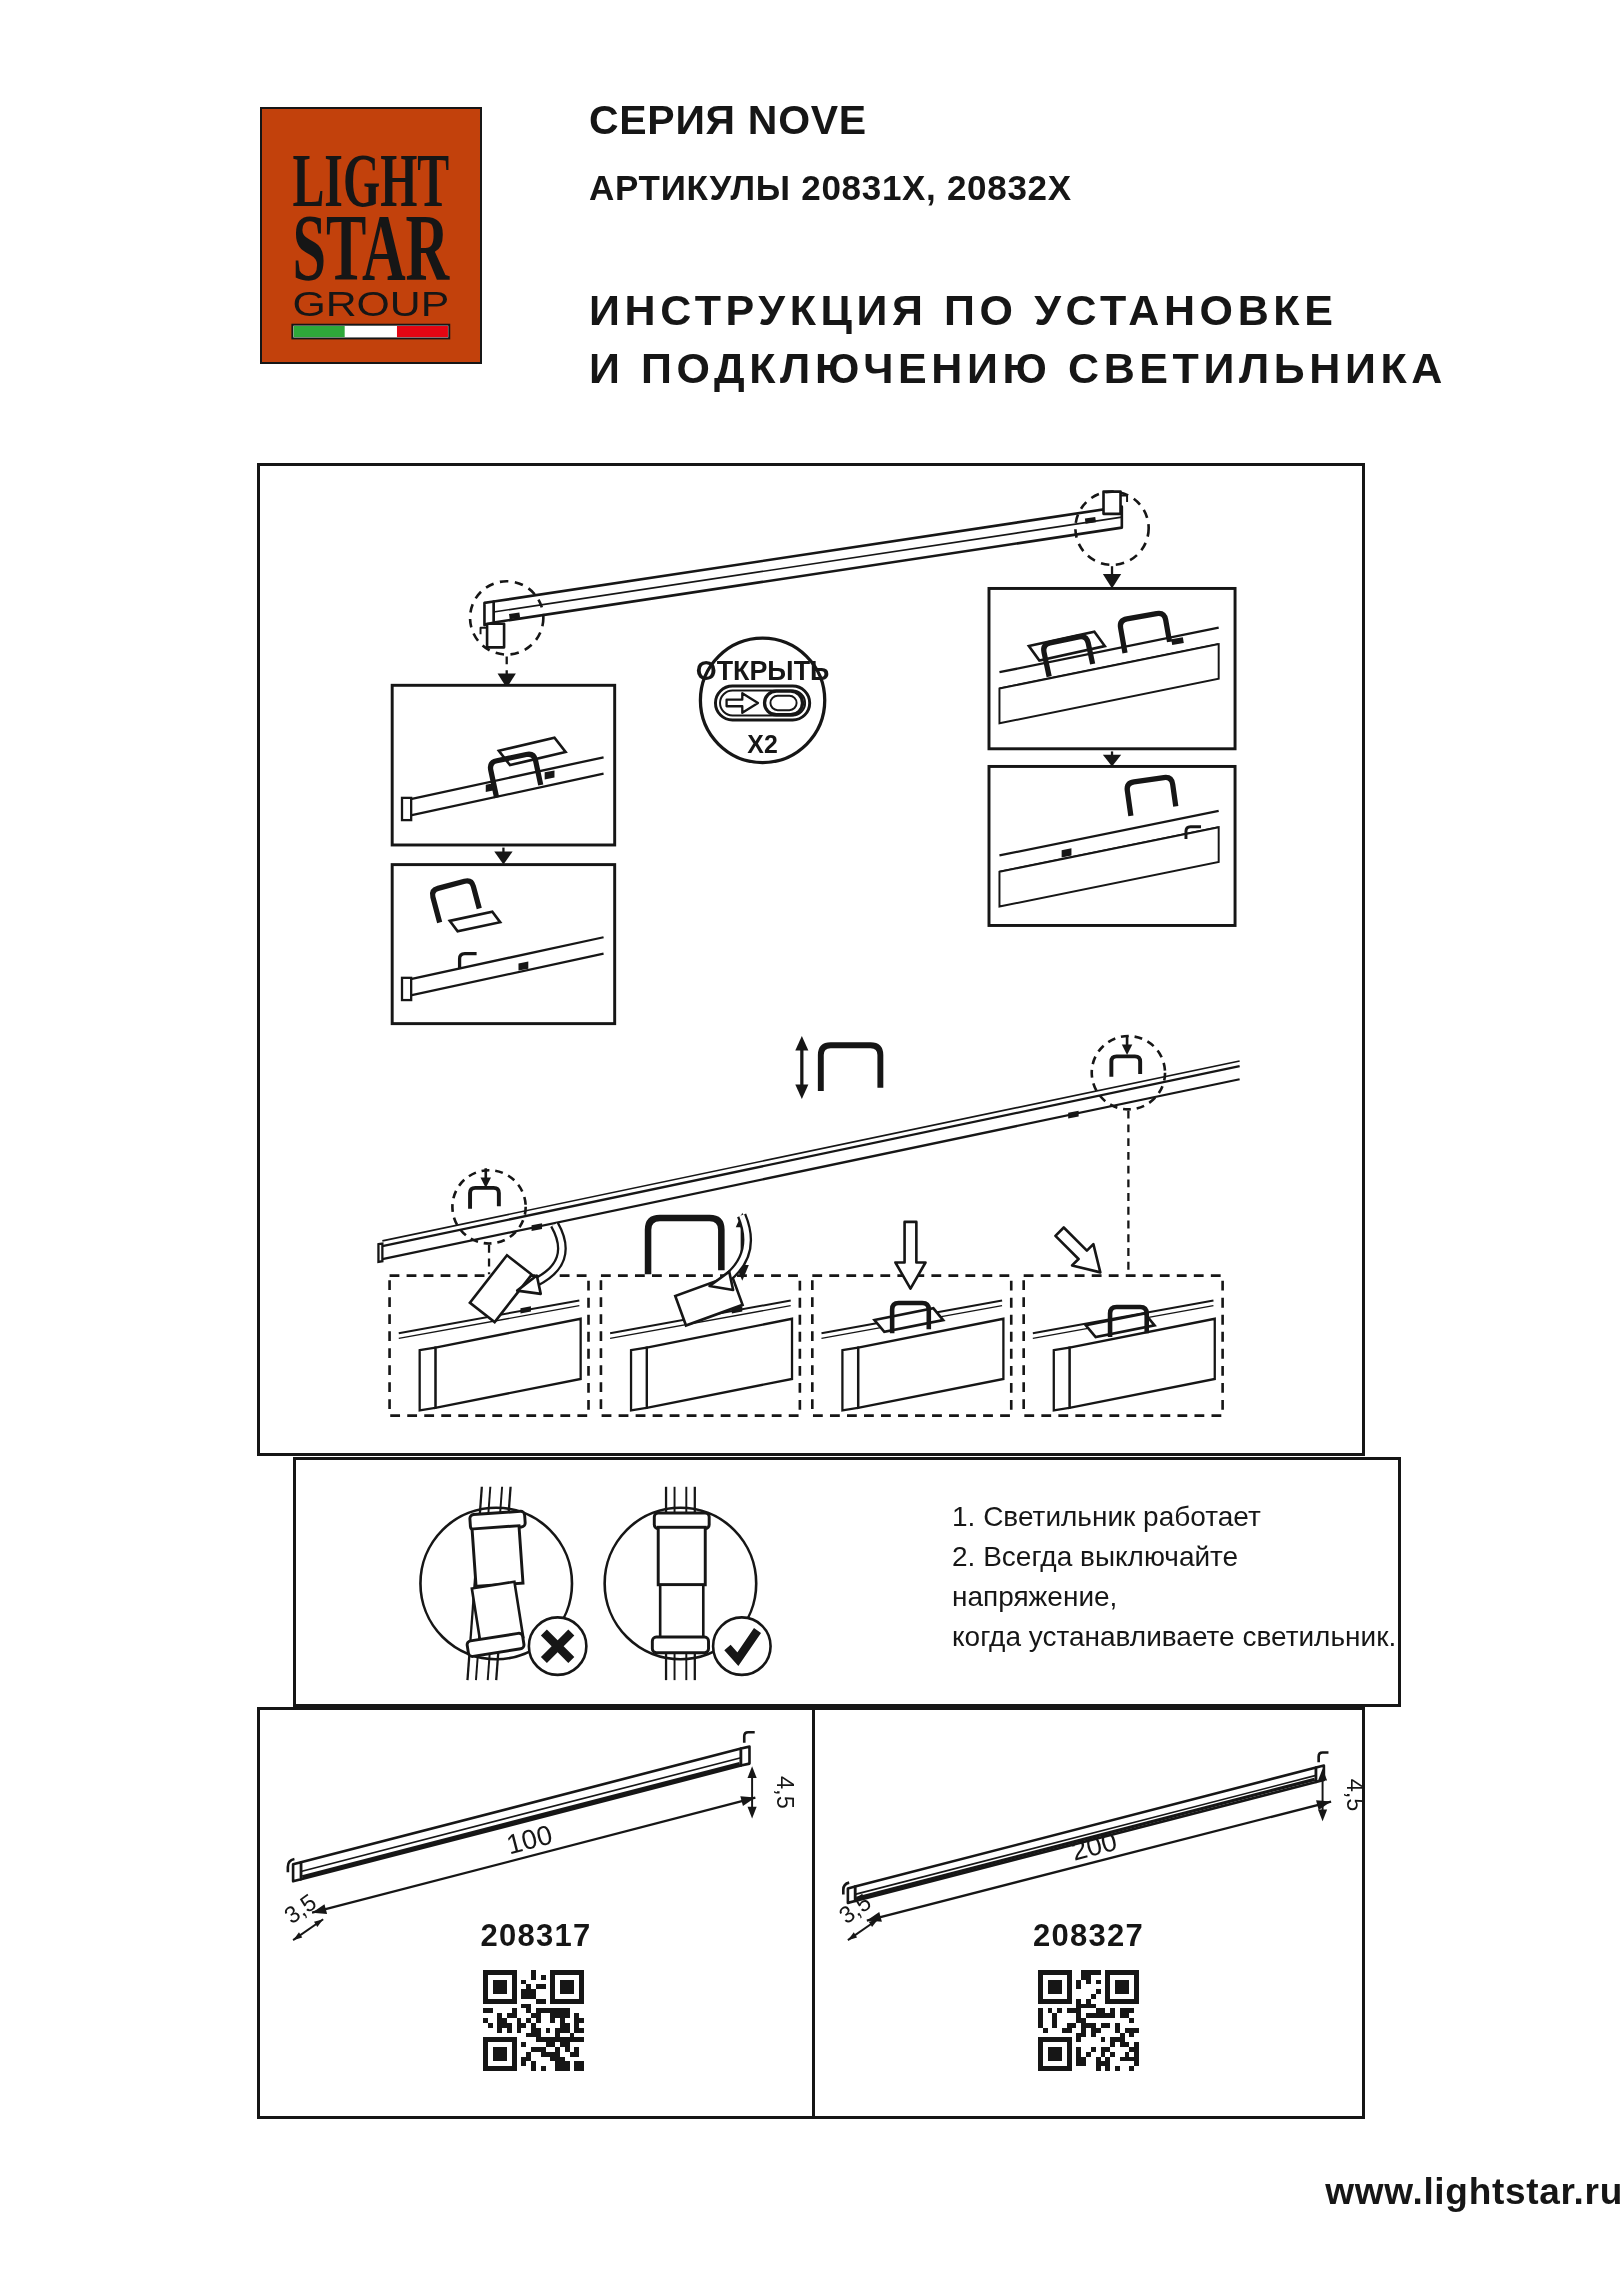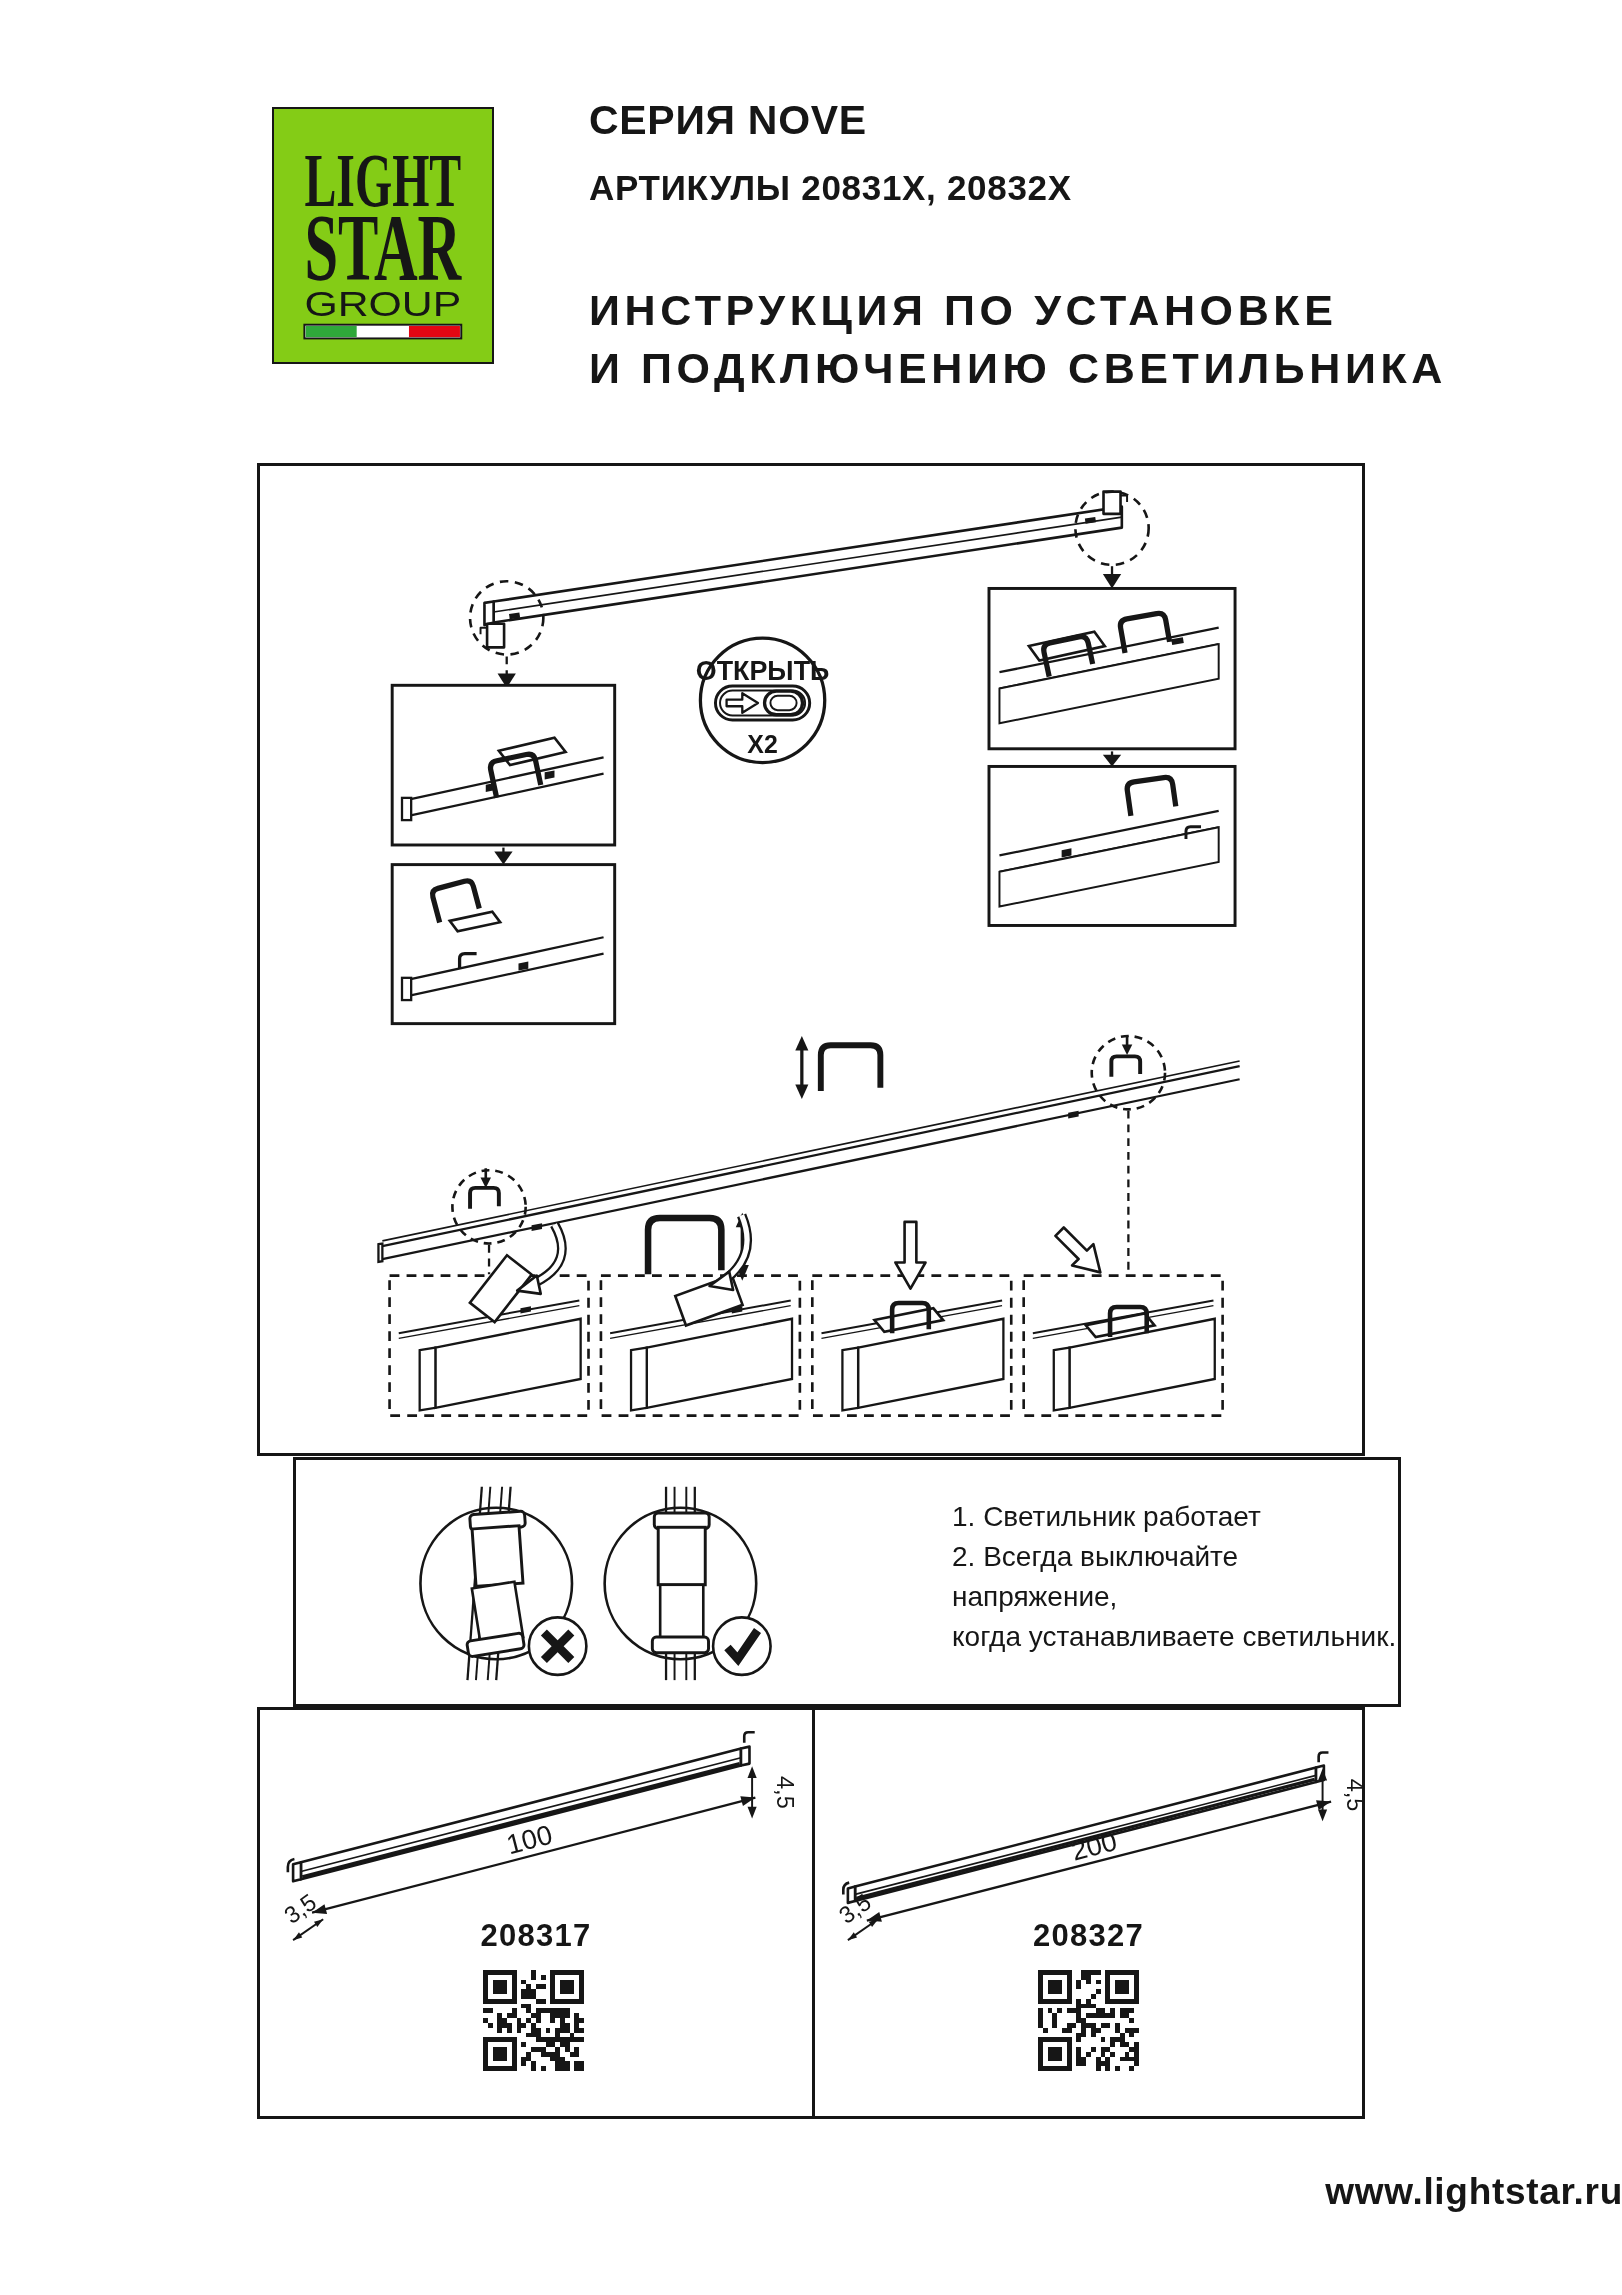--- a/index.html
+++ b/index.html
@@ -7,21 +7,21 @@
     position:relative;
     width:1623px;height:2295px;
     background:#ffffff;
     font-family:"Liberation Sans","DejaVu Sans",sans-serif;
     color:#161616;
     overflow:hidden;
   }
   .abs{position:absolute;}
   svg{display:block;overflow:visible;}
   
-  .logo-box{left:272px;top:107px;width:222px;height:257px;border:2.6px solid #161616;box-sizing:border-box;background:#84cc16;}
+  .logo-box{left:260px;top:107px;width:222px;height:257px;border:2.6px solid #161616;box-sizing:border-box;background:#c2410c;}
   .head-text{left:589px;right:256px;top:97px;text-align:left;}
   .series{font-size:41px;font-weight:bold;letter-spacing:0.7px;}
   .articles{font-size:35px;font-weight:bold;margin-top:23.6px;letter-spacing:0.7px;}
   .instr{margin-top:73px;font-size:43px;font-weight:bold;letter-spacing:4.6px;line-height:58px;white-space:nowrap;}
   
   .frame{border:3.3px solid #161616;box-sizing:border-box;background:#fff;}
   .main-box{left:257px;top:463px;width:1108px;height:993px;}
   .warn-box{left:257px;top:1457px;width:1108px;height:250px;margin-left:36px;}
   .prod-row{left:257px;top:1707px;width:1108px;height:412px;}
   .prod-divider{position:absolute;left:552px;top:0;width:3.3px;height:100%;background:#161616;}

